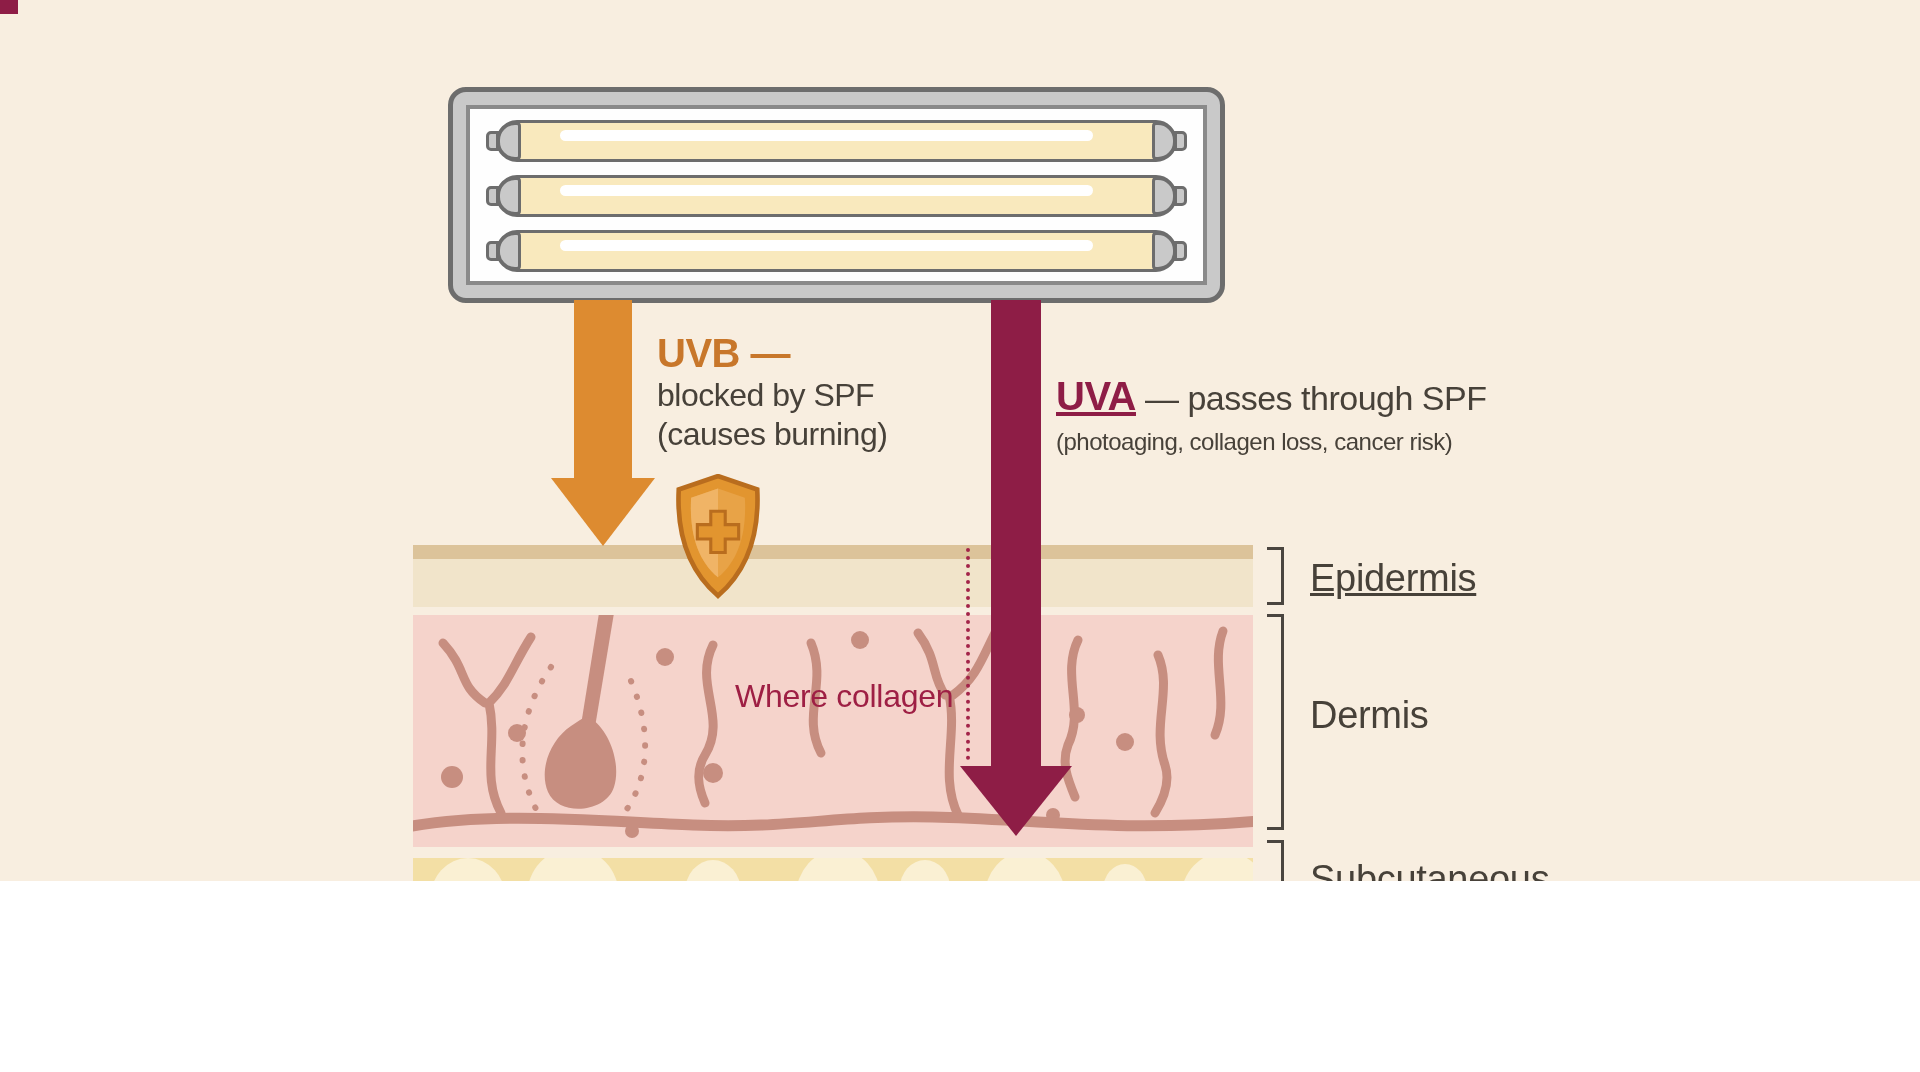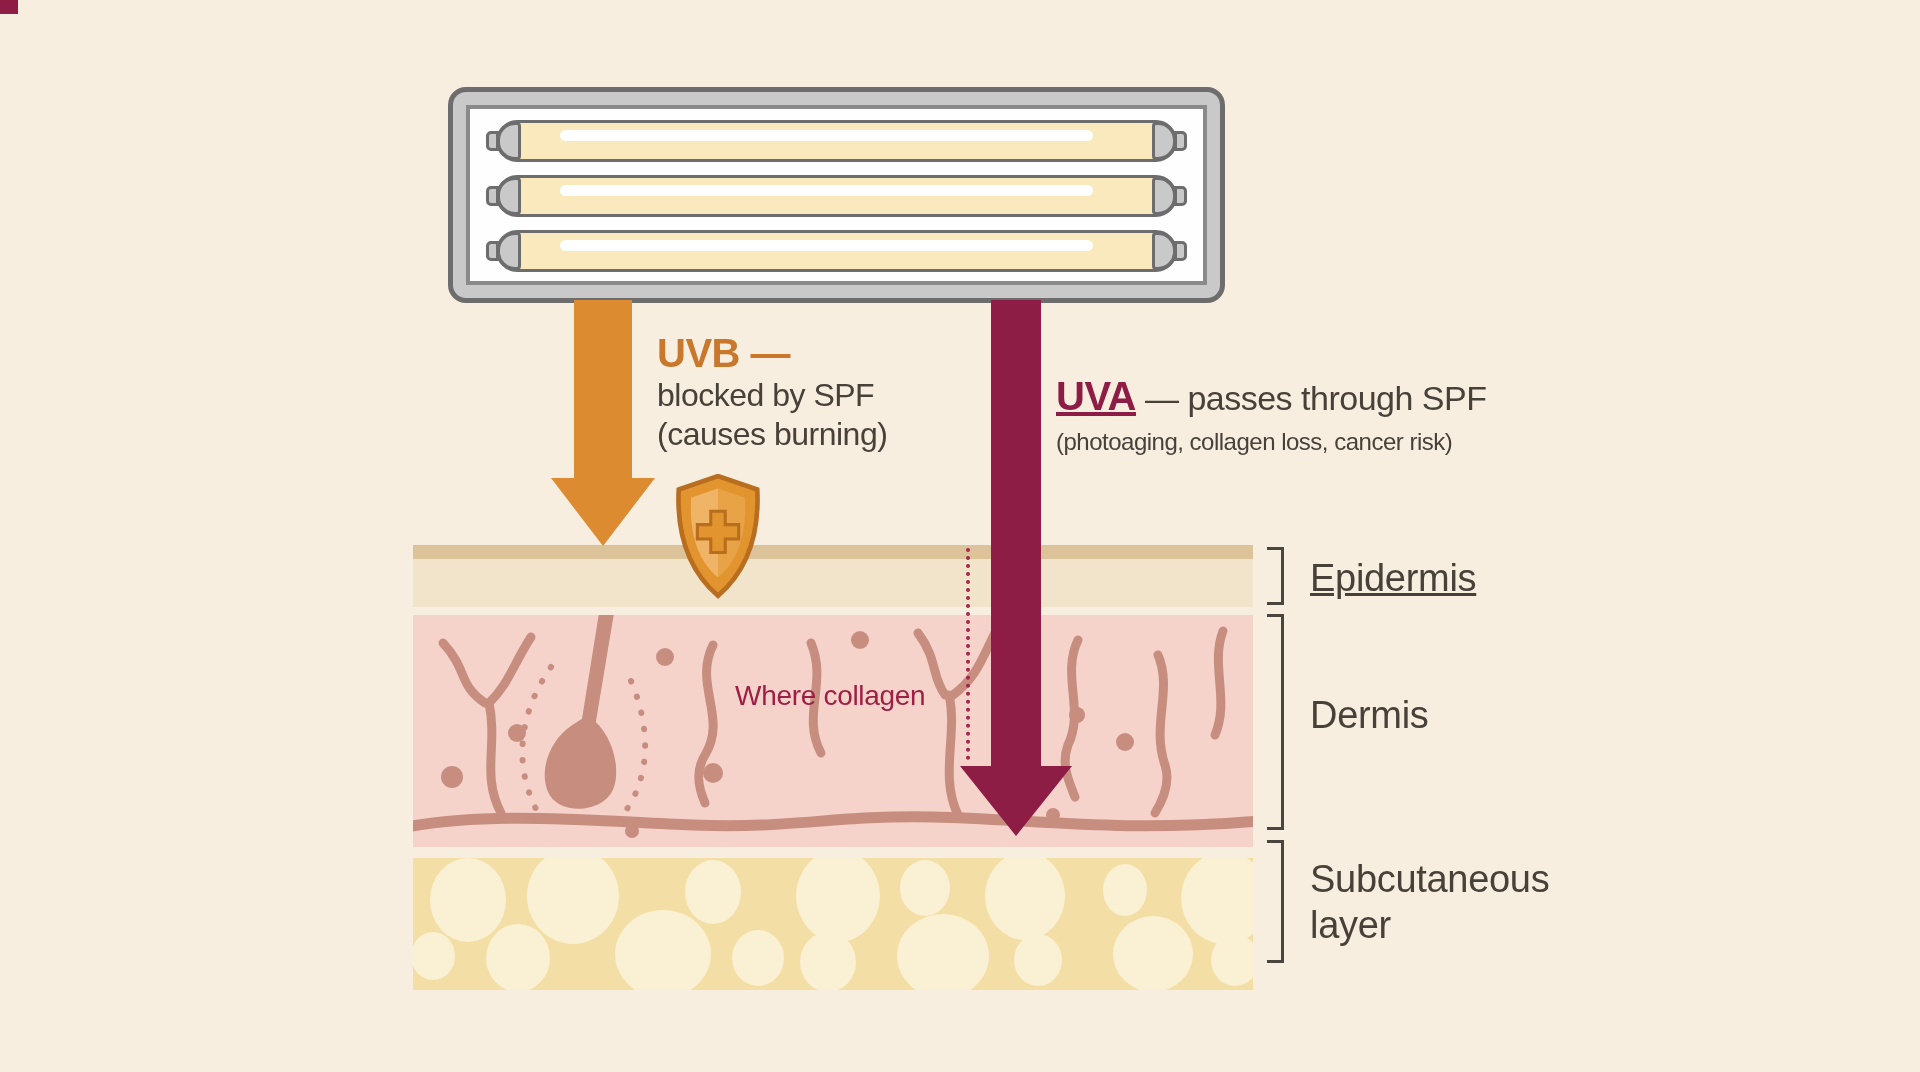--- a/index.html
+++ b/index.html
@@ -1,17 +1,17 @@
 <!DOCTYPE html>
 <html style="--bg: #f8eee0; --text-dark: #474139; --uvb-orange: #dd8b30; --uvb-text: #c8772b; --uva-maroon: #8e1d46; --dotted-line: #a32449; --note-maroon: #9e1f44; --lamp-frame: #c9c9c9; --lamp-border: #6d6d6d; --tube-fill: #f9e9bd; --epidermis-strip: #dcc39a; --epidermis-band: #f1e4ca; --dermis-bg: #f5d3cb; --dermis-lines: #c78e80; --subcut-bg: #f3dfa5; --subcut-blobs: #faf0d3; --bracket-color: #4a453f; --shield-dark: #b96d1e; --shield-mid: #e2952f; --shield-inner: #e8a347; --shield-inner-light: #f0b466;"><head>
 <meta charset="utf-8">
 <style>
   html,body{margin:0;padding:0;}
   body{font-family:"Liberation Sans","DejaVu Sans",sans-serif;}
-  .canvas{position:relative;width:1920px;height:1072px;background:var(--bg,#f8eee0);overflow:hidden;color:var(--text-dark,#474139);}
+  .canvas{position:relative;width:1920px;height:881px;background:var(--bg,#f8eee0);overflow:hidden;color:var(--text-dark,#474139);}
 
   .corner-mark{position:absolute;left:0;top:0;width:18px;height:14px;background:var(--uva-maroon);}
 
   
   .lamp{position:absolute;left:448px;top:87px;width:777px;height:216px;background:var(--lamp-frame);border:5px solid var(--lamp-border);border-radius:18px;box-sizing:border-box;}
   .lamp-inner{position:absolute;left:13px;top:13px;right:13px;bottom:13px;background:#fefefe;border:4px solid #8a8a8a;box-sizing:border-box;}
   .tube{position:absolute;left:26px;right:26px;height:42px;background:var(--tube-fill);border:3px solid var(--lamp-border);border-radius:21px;box-sizing:border-box;}
   .tube.t1{top:11px}.tube.t2{top:66px}.tube.t3{top:121px}
   .tube .hl{position:absolute;left:9%;right:12%;top:7px;height:11px;background:#ffffff;border-radius:6px;}
   .tube .cap{position:absolute;top:-1px;bottom:-1px;width:24px;background:var(--lamp-frame);border:3px solid var(--lamp-border);box-sizing:border-box;}
@@ -60,21 +60,21 @@
   .layer-label.su{top:856px;width:290px;line-height:46px;}
 
   
   .uvb-text{position:absolute;left:657px;top:330px;z-index:6;}
   .uvb-text .l1{font-size:40px;font-weight:700;color:var(--uvb-text);line-height:46px;letter-spacing:-0.5px;}
   .uvb-text .l2,.uvb-text .l3{font-size:32px;color:var(--text-dark);line-height:39px;letter-spacing:-0.5px;}
   .uva-text{position:absolute;left:1056px;top:372px;z-index:6;}
   .uva-text .l1{font-size:34px;color:var(--text-dark);line-height:48px;letter-spacing:-0.5px;}
   .uva-text .l1 b{font-size:40px;font-weight:700;color:var(--uva-maroon);text-decoration:underline;}
   .uva-text .l2{font-size:24px;color:var(--text-dark);line-height:40px;letter-spacing:-0.5px;}
-  .dermis-note{position:absolute;left:735px;top:676px;font-size:28px;line-height:40px;color:var(--note-maroon);letter-spacing:-0.3px;z-index:5;}
+  .dermis-note{position:absolute;left:735px;top:676px;font-size:32px;line-height:40px;color:var(--note-maroon);letter-spacing:-0.3px;z-index:5;}
 </style>
 </head>
 <body>
 
 <div class="canvas">
 
   <div class="corner-mark"></div>
 
   <div class="lamp">
     <div class="lamp-inner">

